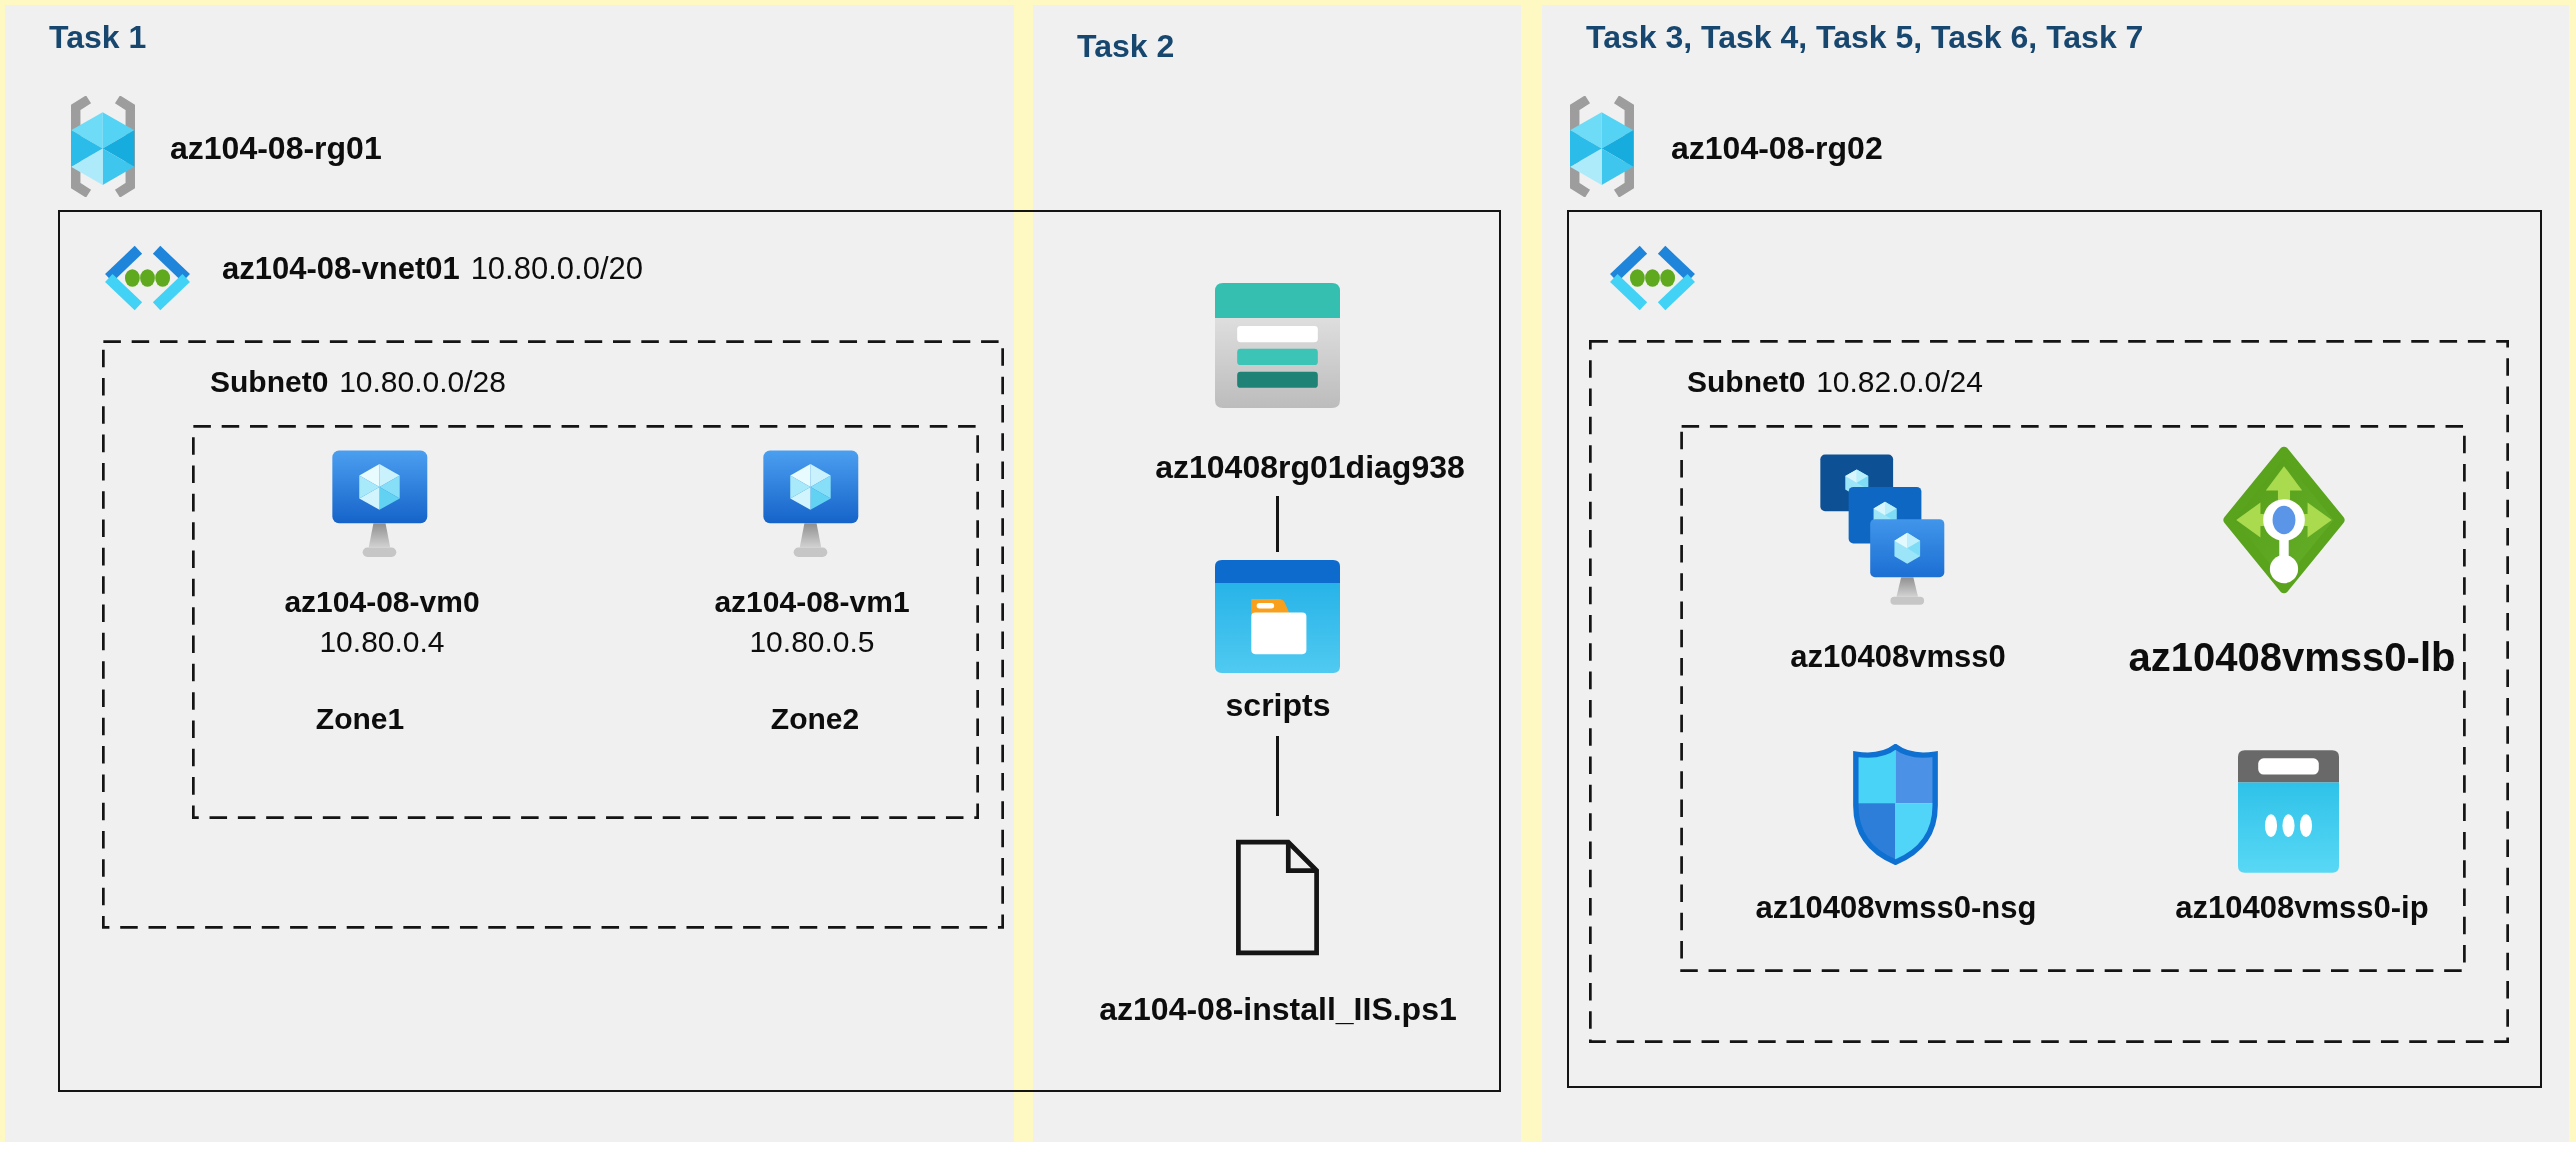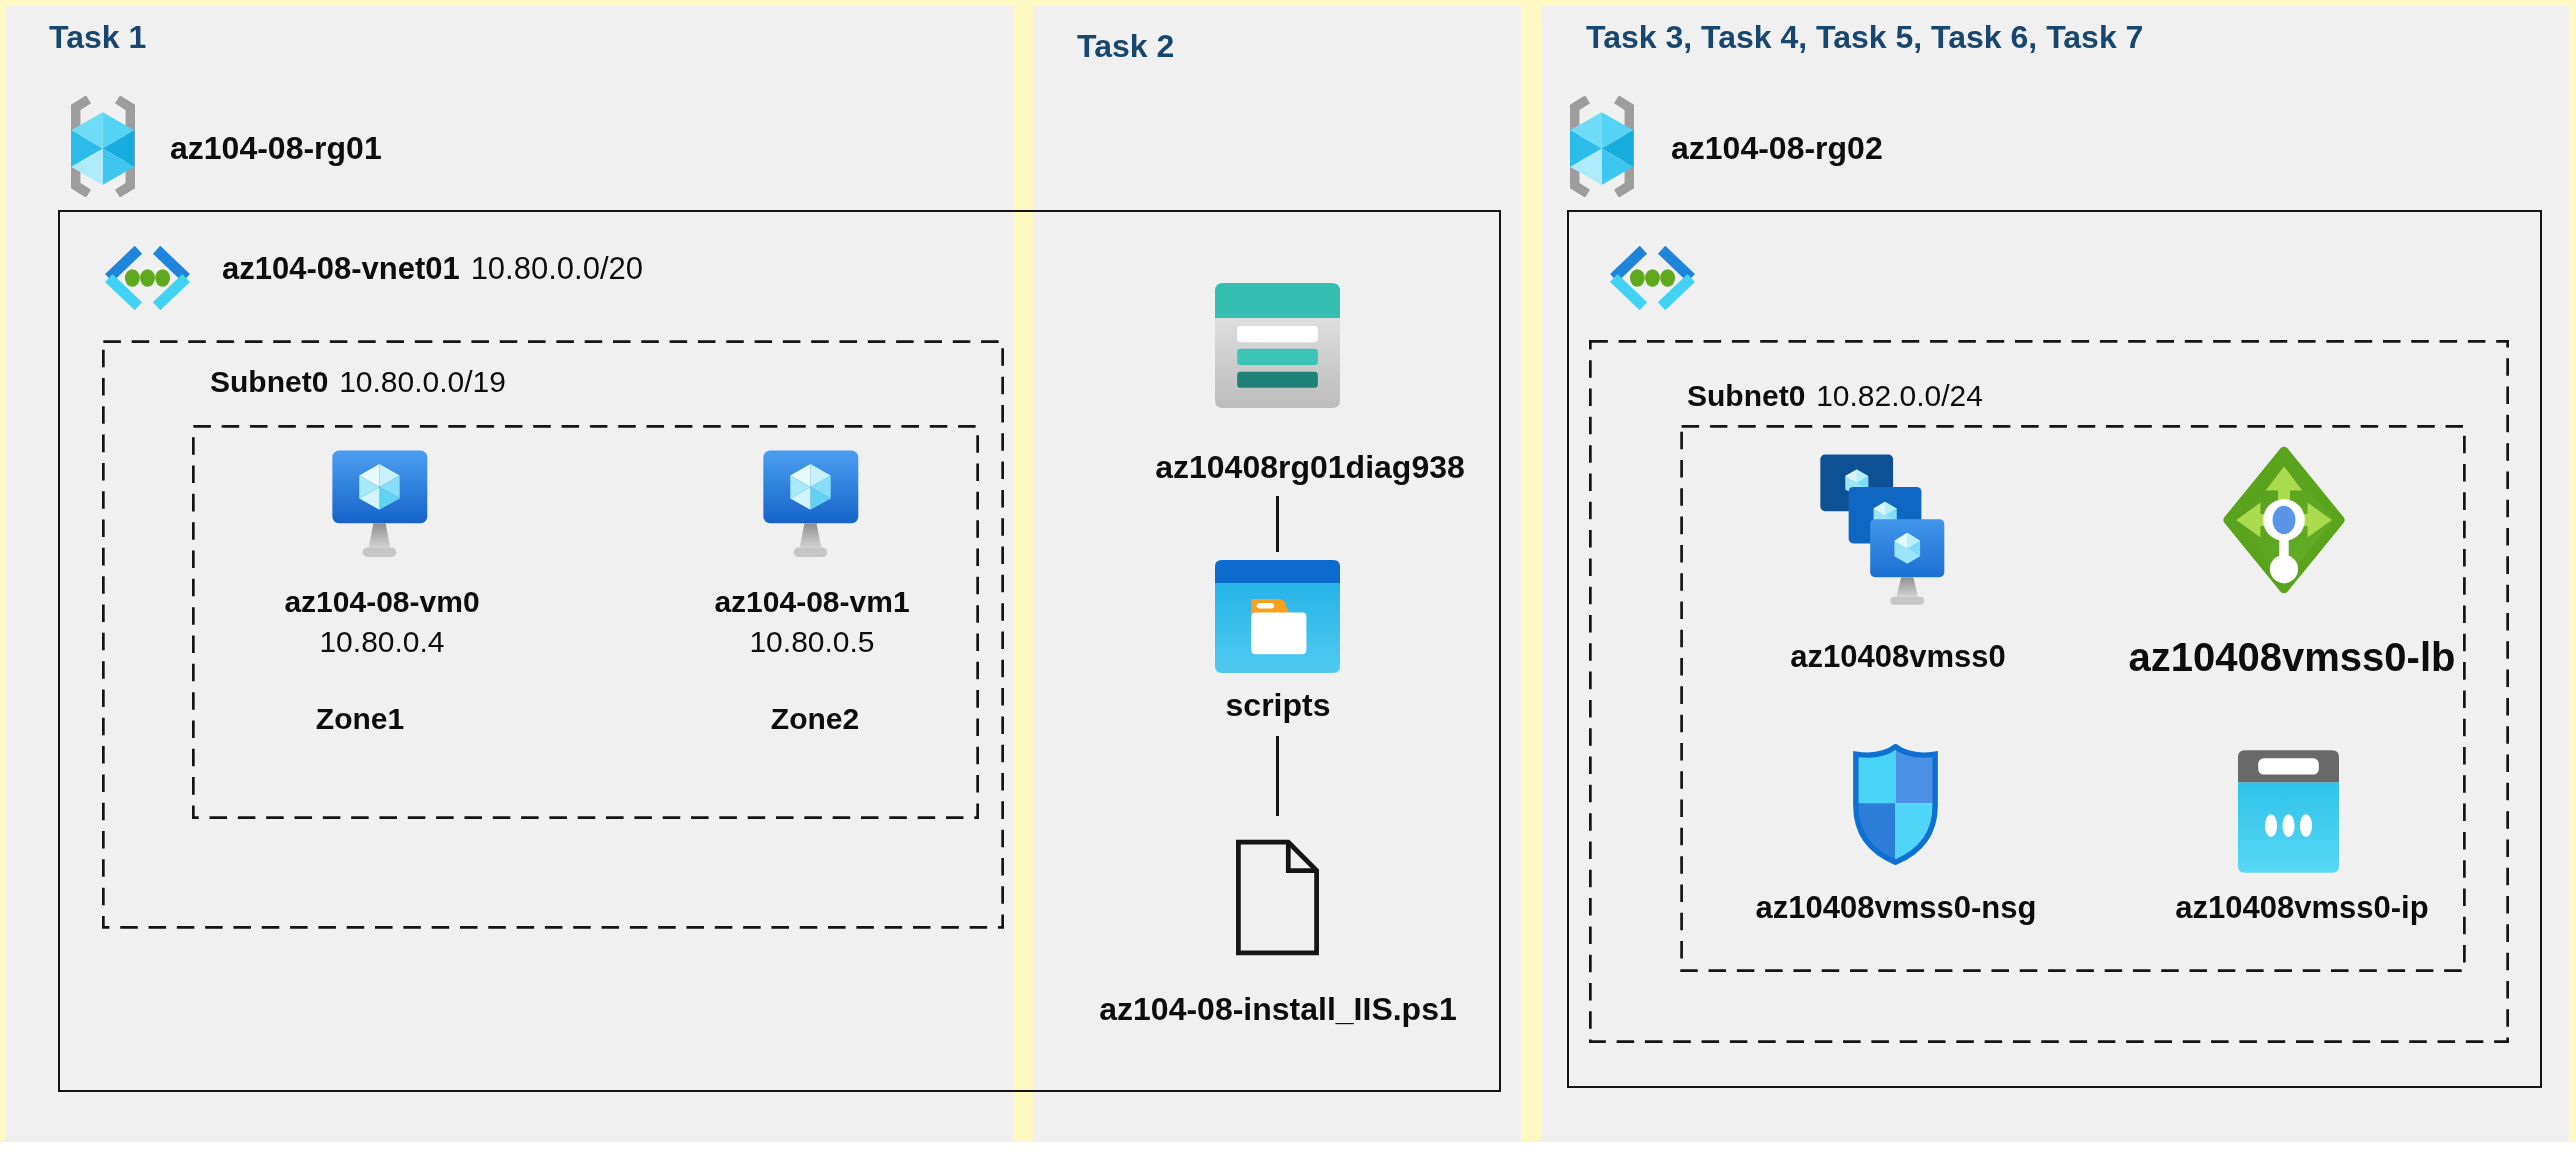--- a/index.html
+++ b/index.html
@@ -91,21 +91,21 @@
     </svg>
   </span>
   <div class="lbl" style="left:222px;top:269px;">
     <span class="b">az104-08-vnet01</span><span class="cidr">10.80.0.0/20</span>
   </div>
 
   <svg class="dash" style="left:102px;top:340px;" width="902" height="589" viewBox="0 0 1338 873">
     <rect x="2" y="2" width="1334" height="869" fill="none" stroke="#141414" stroke-width="4" stroke-dasharray="26 16"></rect>
   </svg>
   <div class="lbl" style="left:210px;top:382px;font-size:30px;">
-    <span class="b">Subnet0</span><span class="cidr">10.80.0.0/19</span>
+    <span class="b">Subnet0</span><span class="cidr">10.80.0.0/28</span>
   </div>
 
   <svg class="dash" style="left:192px;top:425px;" width="787" height="394" viewBox="0 0 1167 584">
     <rect x="2" y="2" width="1163" height="580" fill="none" stroke="#141414" stroke-width="4" stroke-dasharray="26 16"></rect>
   </svg>
 
   <span class="ico" style="left:331px;top:449px;">
     <svg width="101" height="115" viewBox="0 0 150 170">
       <rect x="2" y="2" width="141" height="108" rx="10" fill="url(#gvm)"></rect>
       <polygon points="42,39 72,22 72,56" fill="#e8fbff"></polygon>
@@ -195,21 +195,21 @@
       <line x1="131" y1="52" x2="87" y2="94" stroke="#41d2f6" stroke-width="16"></line>
       <ellipse cx="51" cy="52" rx="11" ry="13" fill="#5fa91f"></ellipse>
       <ellipse cx="73.5" cy="52" rx="11" ry="13" fill="#5fa91f"></ellipse>
       <ellipse cx="96" cy="52" rx="11" ry="13" fill="#5fa91f"></ellipse>
     </svg>
   </span>
 
   <svg class="dash" style="left:1589px;top:340px;" width="920" height="703" viewBox="0 0 1365 1043">
     <rect x="2" y="2" width="1361" height="1039" fill="none" stroke="#141414" stroke-width="4" stroke-dasharray="26 16"></rect>
   </svg>
-  <div class="lbl" style="left:1687px;top:396px;font-size:30px;">
+  <div class="lbl" style="left:1687px;top:382px;font-size:30px;">
     <span class="b">Subnet0</span><span class="cidr">10.82.0.0/24</span>
   </div>
 
   <svg class="dash" style="left:1680px;top:425px;" width="786" height="547" viewBox="0 0 1166 812">
     <rect x="2" y="2" width="1162" height="808" fill="none" stroke="#141414" stroke-width="4" stroke-dasharray="26 16"></rect>
   </svg>
 
   <span class="ico" style="left:1819px;top:453px;">
     <svg width="128" height="152" viewBox="0 0 190 225">
       <rect x="2" y="2" width="108" height="84" rx="7" fill="#0d5094"></rect>

